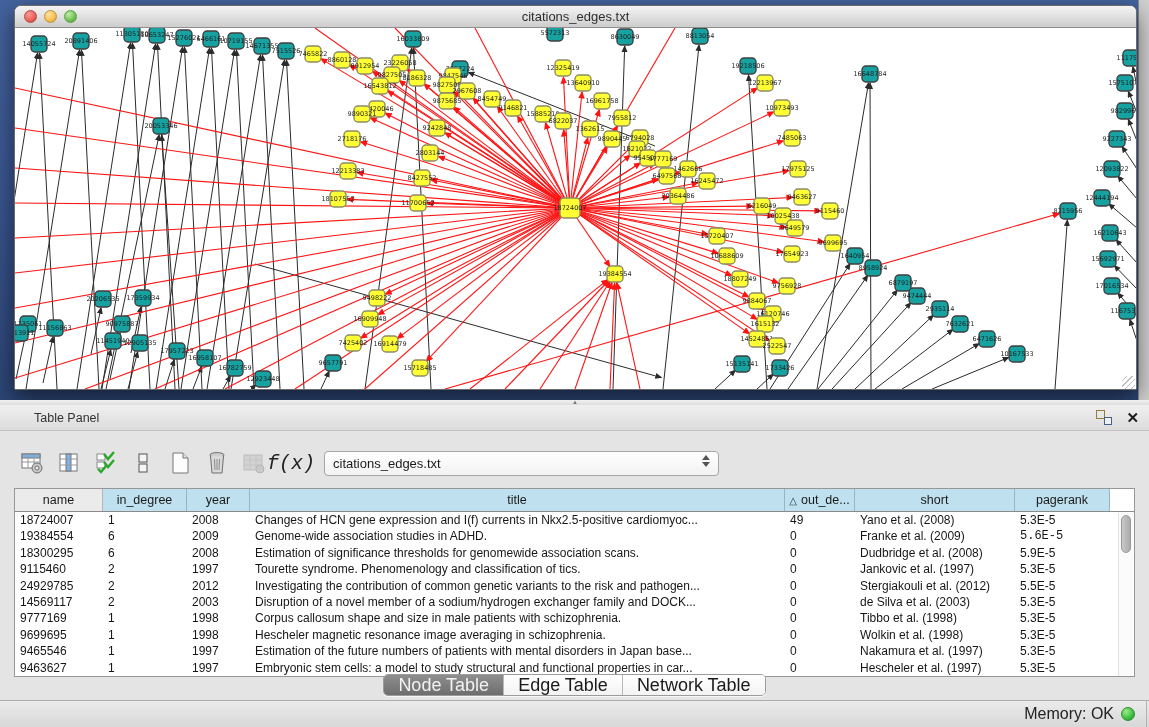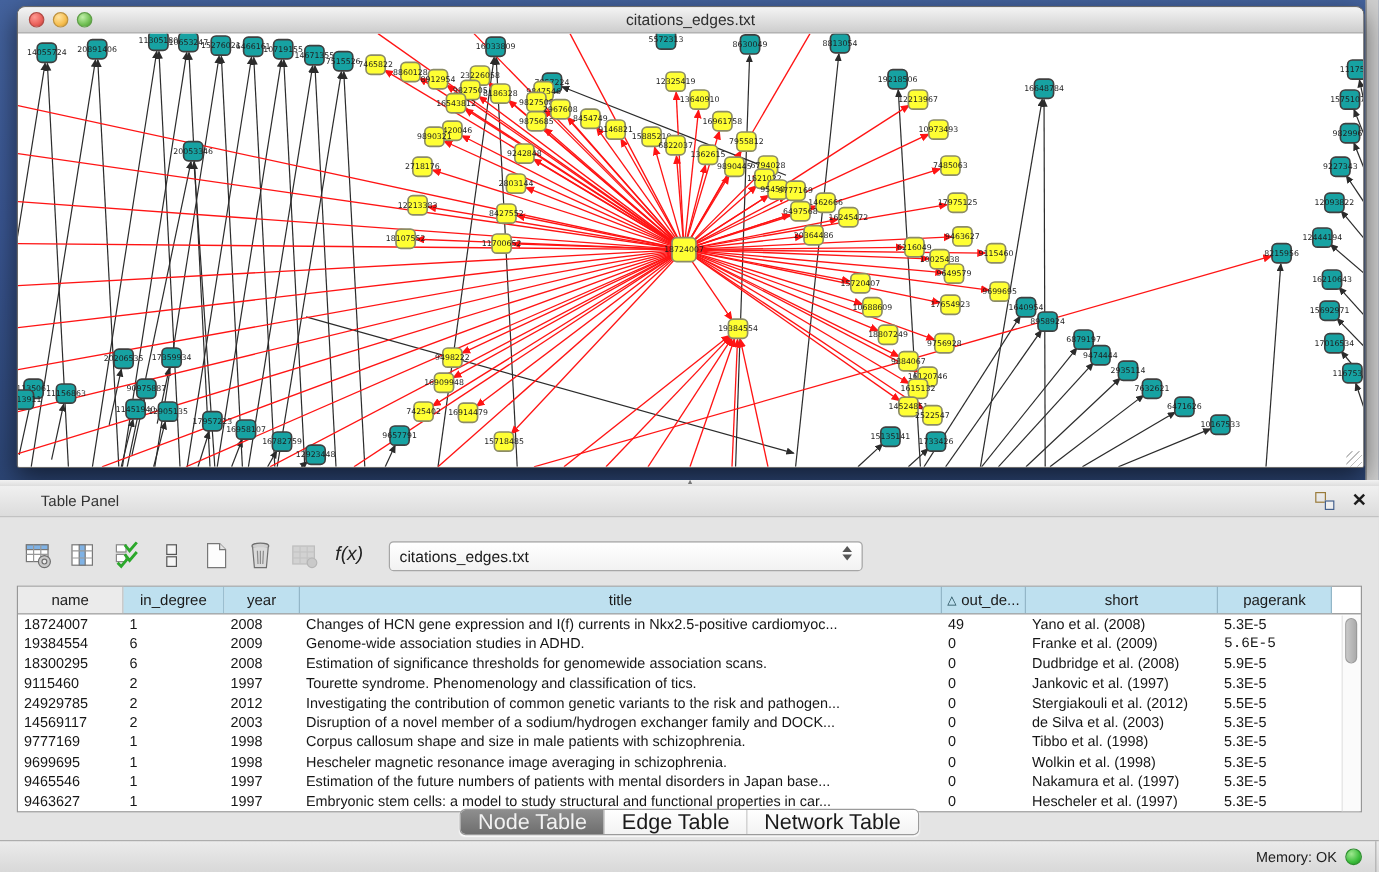--- a/index.html
+++ b/index.html
@@ -36,21 +36,21 @@
     border-bottom:1px solid #C2C2C2; display:flex; align-items:center; padding:0 10px; }
   .panel-title { font-size:12.5px; color:#333;margin-left:24px; }
   .ph-spacer { flex:1; }
   .float-icon { width:16px; height:15px; position:relative; margin-right:14px; cursor:pointer; }
   .float-icon .sq-back  { position:absolute; left:0; top:0; width:9px; height:9px; border:1.5px solid #9A7B3A; }
   .float-icon .sq-front { position:absolute; right:0; bottom:0; width:8px; height:8px; border:1.5px solid #44608C; background:#EFEFEF; }
   .close-icon { font-size:15px; font-weight:bold; color:#1B1B1B; cursor:pointer; line-height:15px; }
 
   .toolbar { position:relative; height:52px; padding:12px 0 0 20px; display:flex; align-items:center; gap:13px; }
   .tb-icon { width:24px; height:26px; display:flex; align-items:center; justify-content:center; cursor:pointer; }
-  .fx-label { font-family:Liberation Sans, sans-serif; font-style:italic; font-size:16px; color:#222; }
+  .fx-label { font-family:Liberation Mono, monospace; font-style:italic; font-size:20px; color:#222; }
   .table-selector { width:395px; height:25px; margin-left:8px; background:linear-gradient(180deg,#FFFFFF,#F2F2F2);
     border:1px solid #A6A6A6; border-radius:4px; display:flex; align-items:center;
     padding:0 8px; font-size:13px; color:#1B1B1B; position:relative; cursor:pointer; }
   .sel-arrows { position:absolute; right:8px; top:3px; display:flex; flex-direction:column; gap:2px; }
   .sel-arrows .up   { width:0; height:0; border-left:4px solid transparent; border-right:4px solid transparent; border-bottom:5px solid #555; }
   .sel-arrows .down { width:0; height:0; border-left:4px solid transparent; border-right:4px solid transparent; border-top:5px solid #555; }
 
   .table-box { position:absolute; left:14px; top:88px; width:1121px; height:189px;
     background:#FFFFFF; border:1px solid #979797; }
   .thead { display:flex; height:23px; border-bottom:1px solid #8A8A8A; }
@@ -71,21 +71,21 @@
   .seg-control { display:inline-flex; height:22px; border:1px solid #9B9B9B; border-radius:5px;
     overflow:hidden; background:#FFFFFF; box-shadow:0 1px 1px rgba(255,255,255,.8); }
   .seg { display:flex; align-items:center; justify-content:center; font-size:18px; color:#1A1A1A;
     padding:0 14px; border-right:1px solid #B9B9B9; cursor:pointer; background:linear-gradient(180deg,#FFFFFF,#F3F3F3); }
   .seg:last-child { border-right:none; }
   .seg.selected { background:linear-gradient(180deg,#8E8E8E,#6E6E6E); color:#F2F2F2; }
 
   .status-bar { position:absolute; left:0; top:300px; width:100%; height:27px;
     background:linear-gradient(180deg,#EBEBEB,#D8D8D8); border-top:1px solid #ADADAD;
     display:flex; align-items:center; justify-content:flex-end; padding-right:14px; gap:7px; }
-  .memory-label { font-size:12px; color:#222; }
+  .memory-label { font-size:16px; color:#222; }
   .memory-dot { width:14px; height:14px; border-radius:50%;
     background:radial-gradient(circle at 35% 30%,#9FE890,#3CBE3C 60%,#258A25); border:1px solid #2E8F2E; }
   .status-sep { position:absolute; right:2px; top:0; width:1px; height:27px; background:#B0B0B0; }
 </style>
 </head>
 <body>
 
 <div class="network-region">
   <div class="right-sliver"></div>
   <div class="mac-window">

